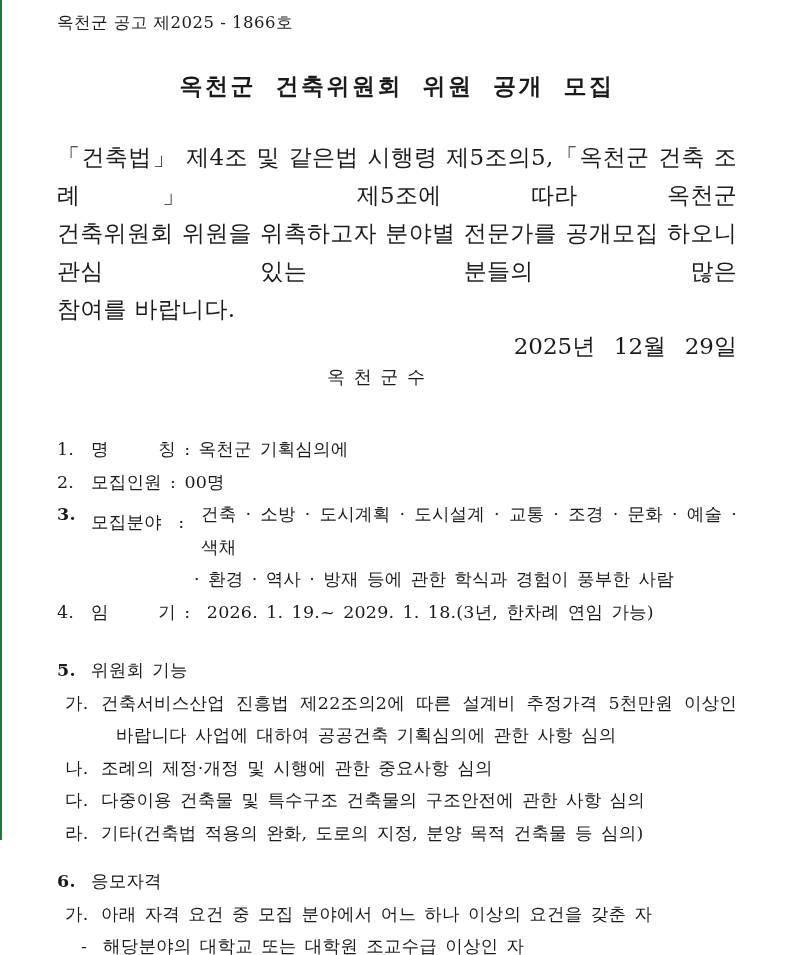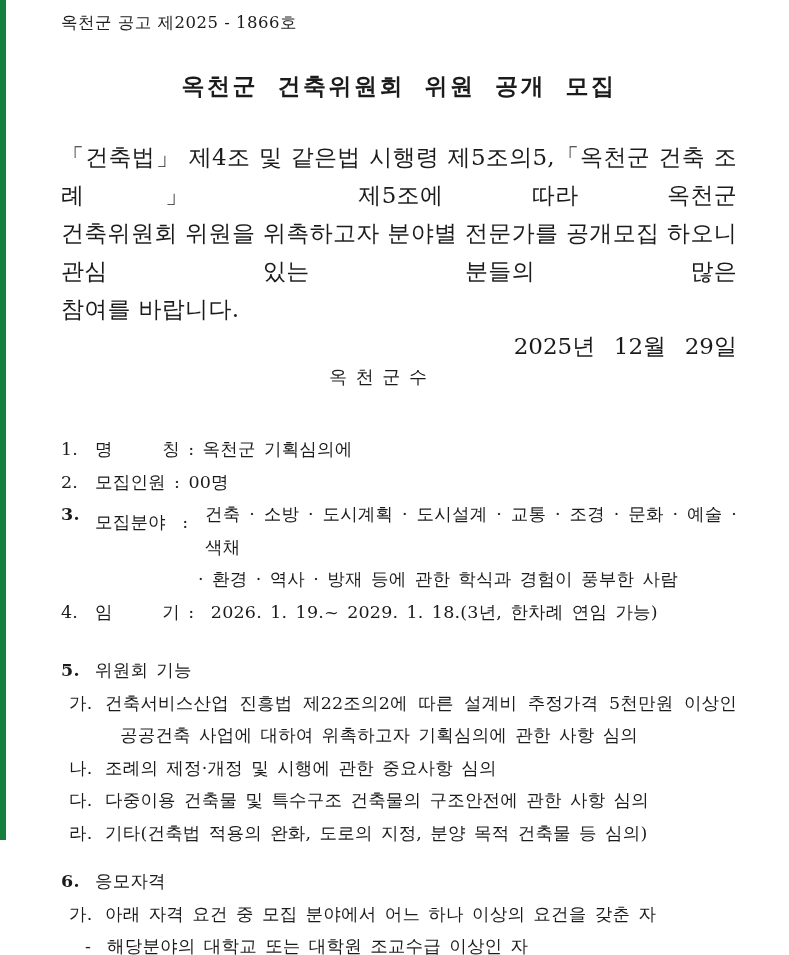--- a/index.html
+++ b/index.html
@@ -1,21 +1,21 @@
 <!DOCTYPE html>
 <html lang="ko"><head>
 <meta charset="utf-8">
 <style>
   html, body { margin: 0; padding: 0; background: #ffffff; }
   body { width: 789px; height: 955px; overflow: hidden; }
   .page {
     box-sizing: border-box;
     width: 789px; height: 840px;
     padding: 12px 52px 0 55px;
-    border-left: 6px solid #15803d;
+    border-left: 2px solid #15803d;
     background: #ffffff;
     color: #1b1b1b;
     font-family: "DejaVu Serif", "Liberation Serif", serif;
   }
   .pre { white-space: pre-wrap; }
   .b { font-weight: bold; }
 
   .notice { font-size: 16.5px; letter-spacing: 0.5px; line-height: 22px; }
 
   .title {
@@ -120,21 +120,21 @@
 
     <div class="sec5">
       <div class="row">
         <span class="num b">5.</span>
         <span>위원회 기능</span>
       </div>
       <div class="sub">
         <span class="sub-label">가.</span>
         <span class="val">
           <span class="jline">건축서비스산업 진흥법 제22조의2에 따른 설계비 추정가격 5천만원 이상인</span>
-          <span class="ind">공공건축 사업에 대하여 위촉하고자 기획심의에 관한 사항 심의</span>
+          <span class="ind">바랍니다 사업에 대하여 공공건축 기획심의에 관한 사항 심의</span>
         </span>
       </div>
       <div class="sub">
         <span class="sub-label">나.</span>
         <span class="val">조례의 제정·개정 및 시행에 관한 중요사항 심의</span>
       </div>
       <div class="sub">
         <span class="sub-label">다.</span>
         <span class="val">다중이용 건축물 및 특수구조 건축물의 구조안전에 관한 사항 심의</span>
       </div>

